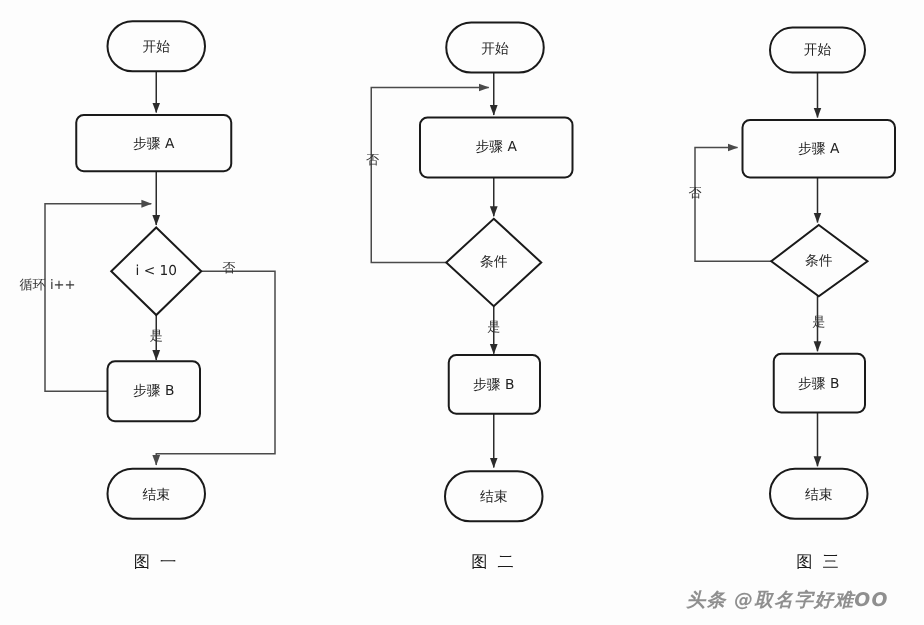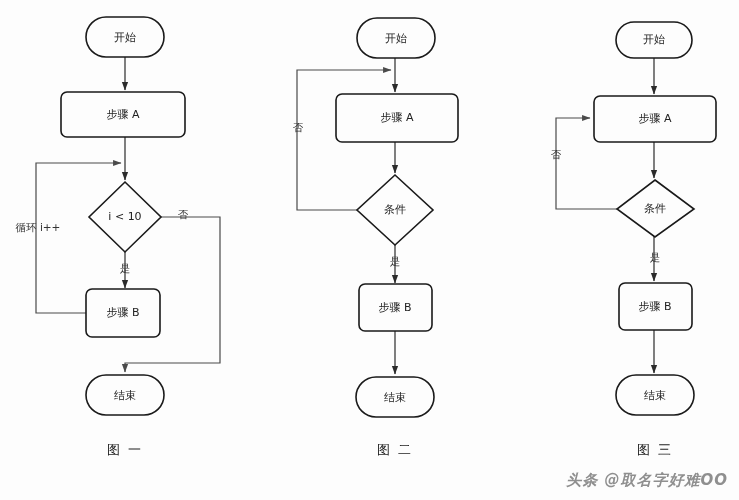--- a/index.html
+++ b/index.html
@@ -54,21 +54,21 @@
   .caption {
     font-family: "DejaVu Sans", "Liberation Sans", sans-serif;
     font-size: 13px;
     fill: #1a1a1a;
     text-anchor: middle;
     dominant-baseline: middle;
     letter-spacing: 2px;
   }
   .watermark {
     position: absolute;
-    right: 11px;
+    right: 28px;
     bottom: 10px;
     font-family: "DejaVu Sans", "Liberation Sans", sans-serif;
     font-size: 15px;
     color: #8f8f8f;
     font-style: italic;
     font-weight: bold;
     letter-spacing: 1px;
     white-space: nowrap;
   }
 </style>

